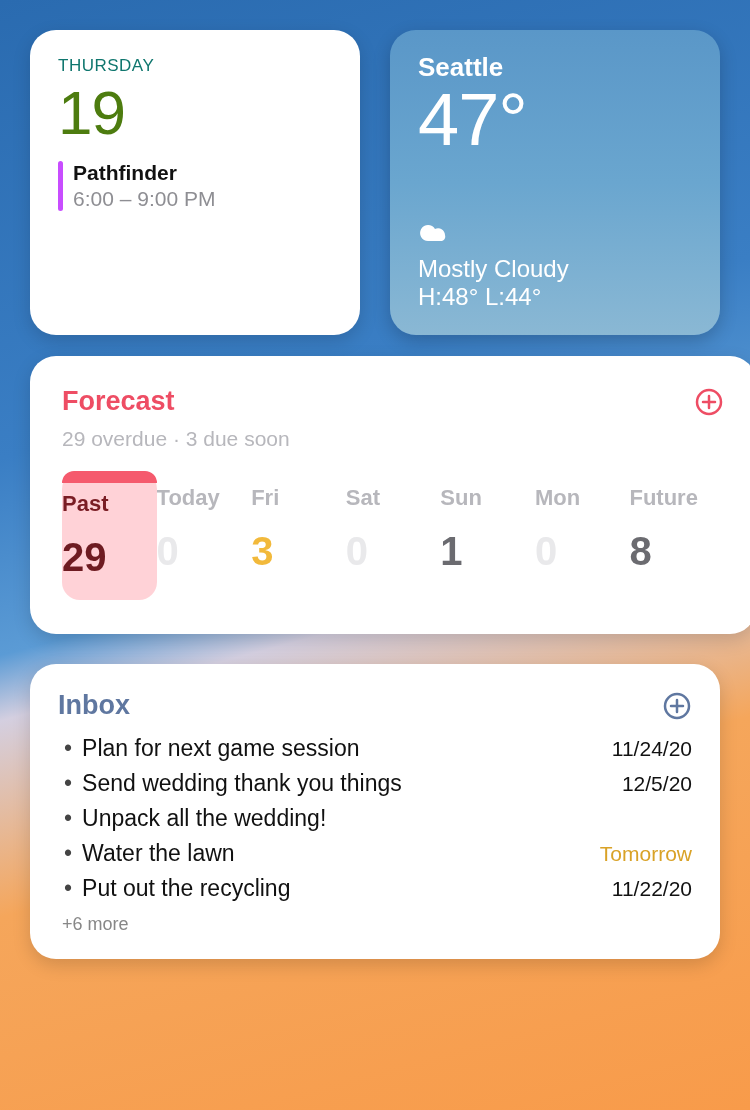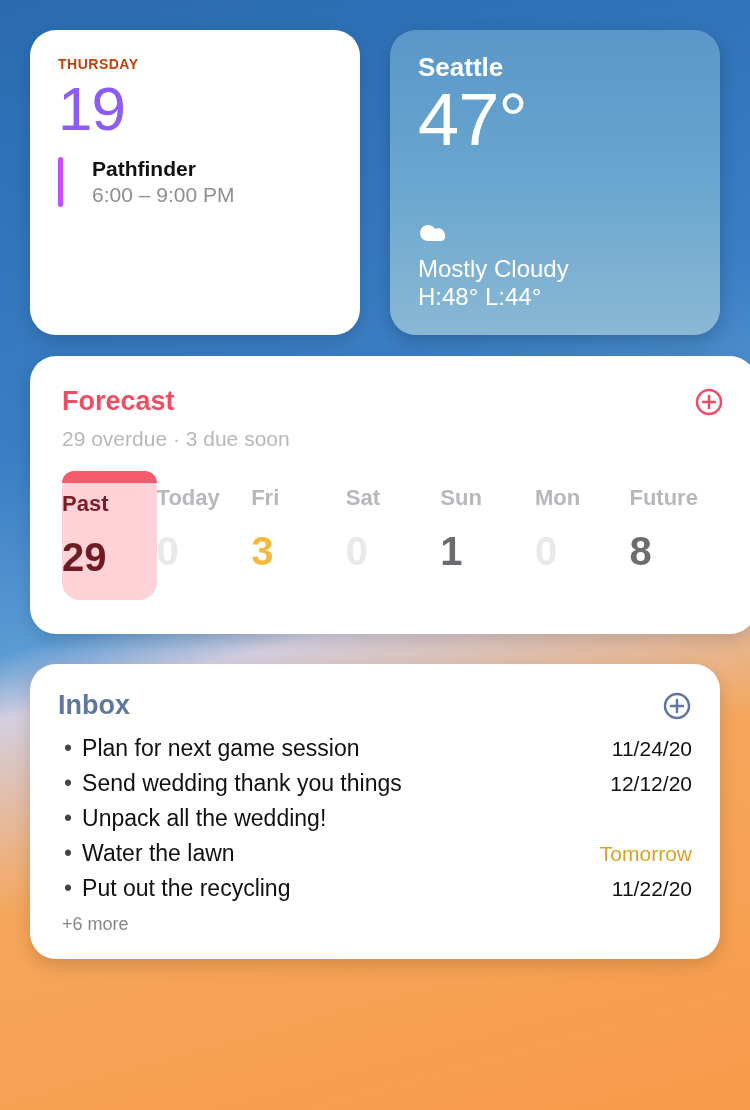--- a/index.html
+++ b/index.html
@@ -17,37 +17,36 @@
     border-radius: 26px;
     box-shadow: 0 6px 18px rgba(0,0,0,0.15);
   }
 
   
   .cal {
     width: 330px; height: 305px;
     padding: 26px 28px;
   }
   .cal-day-name {
-    color: #c2410c;
-    font-size: 14px;
-    font-weight: 700;
+    color: #0f766e;
+    font-size: 17px;
+    font-weight: 400;
     letter-spacing: 0.5px;
   }
   .cal-day-num {
     font-size: 62px;
     font-weight: 400;
-    color: #8b5cf6;
+    color: #4d7c0f;
     line-height: 1.05;
     margin-top: 4px;
     letter-spacing: -1px;
   }
   .cal-event {
     display: flex;
     margin-top: 16px;
-    gap: 19px;
   }
   .cal-bar {
     width: 5px;
     border-radius: 3px;
     background: #c84dff;
     margin-right: 10px;
   }
   .cal-event-title { font-size: 21px; font-weight: 600; color: #111; }
   .cal-event-time { font-size: 21px; color: #8e8e93; margin-top: 2px; }
 
@@ -220,21 +219,21 @@
   </div>
   <div class="inbox-list" id="inbox-list">
       <div class="inbox-item">
         <span class="inbox-bullet">•</span>
         <span class="inbox-text">Plan for next game session</span>
         <span class="inbox-date">11/24/20</span>
       </div>
       <div class="inbox-item">
         <span class="inbox-bullet">•</span>
         <span class="inbox-text">Send wedding thank you things</span>
-        <span class="inbox-date">12/12/20</span>
+        <span class="inbox-date">12/5/20</span>
       </div>
       <div class="inbox-item">
         <span class="inbox-bullet">•</span>
         <span class="inbox-text">Unpack all the wedding!</span>
         <span class="inbox-date"></span>
       </div>
       <div class="inbox-item">
         <span class="inbox-bullet">•</span>
         <span class="inbox-text">Water the lawn</span>
         <span class="inbox-date tom">Tomorrow</span>

